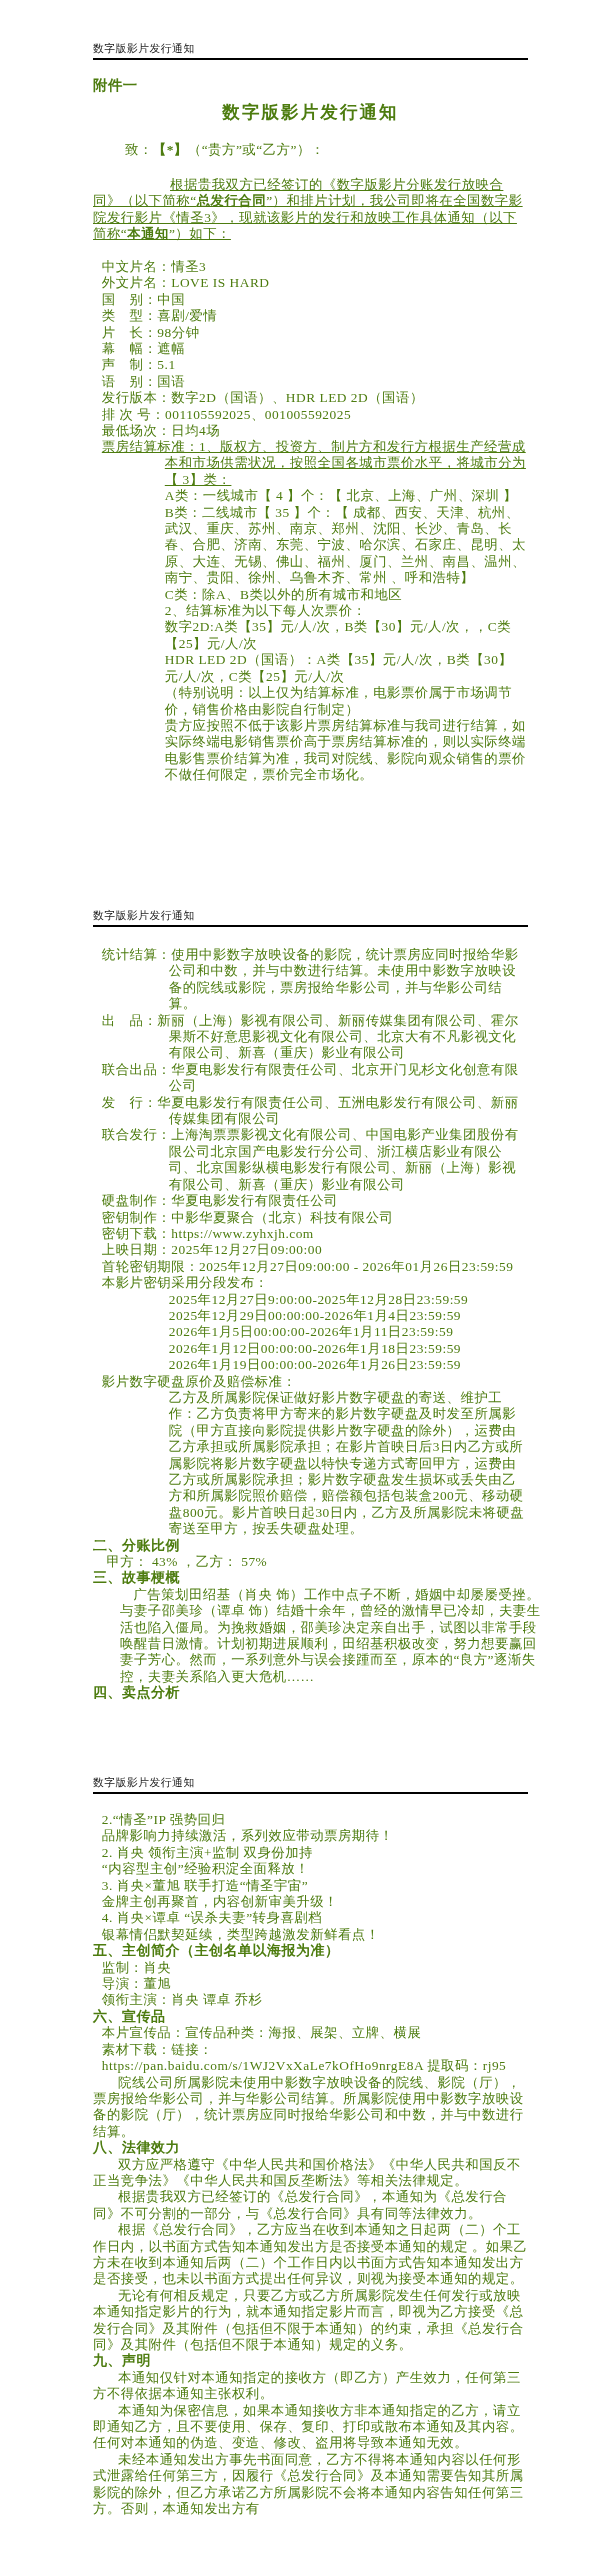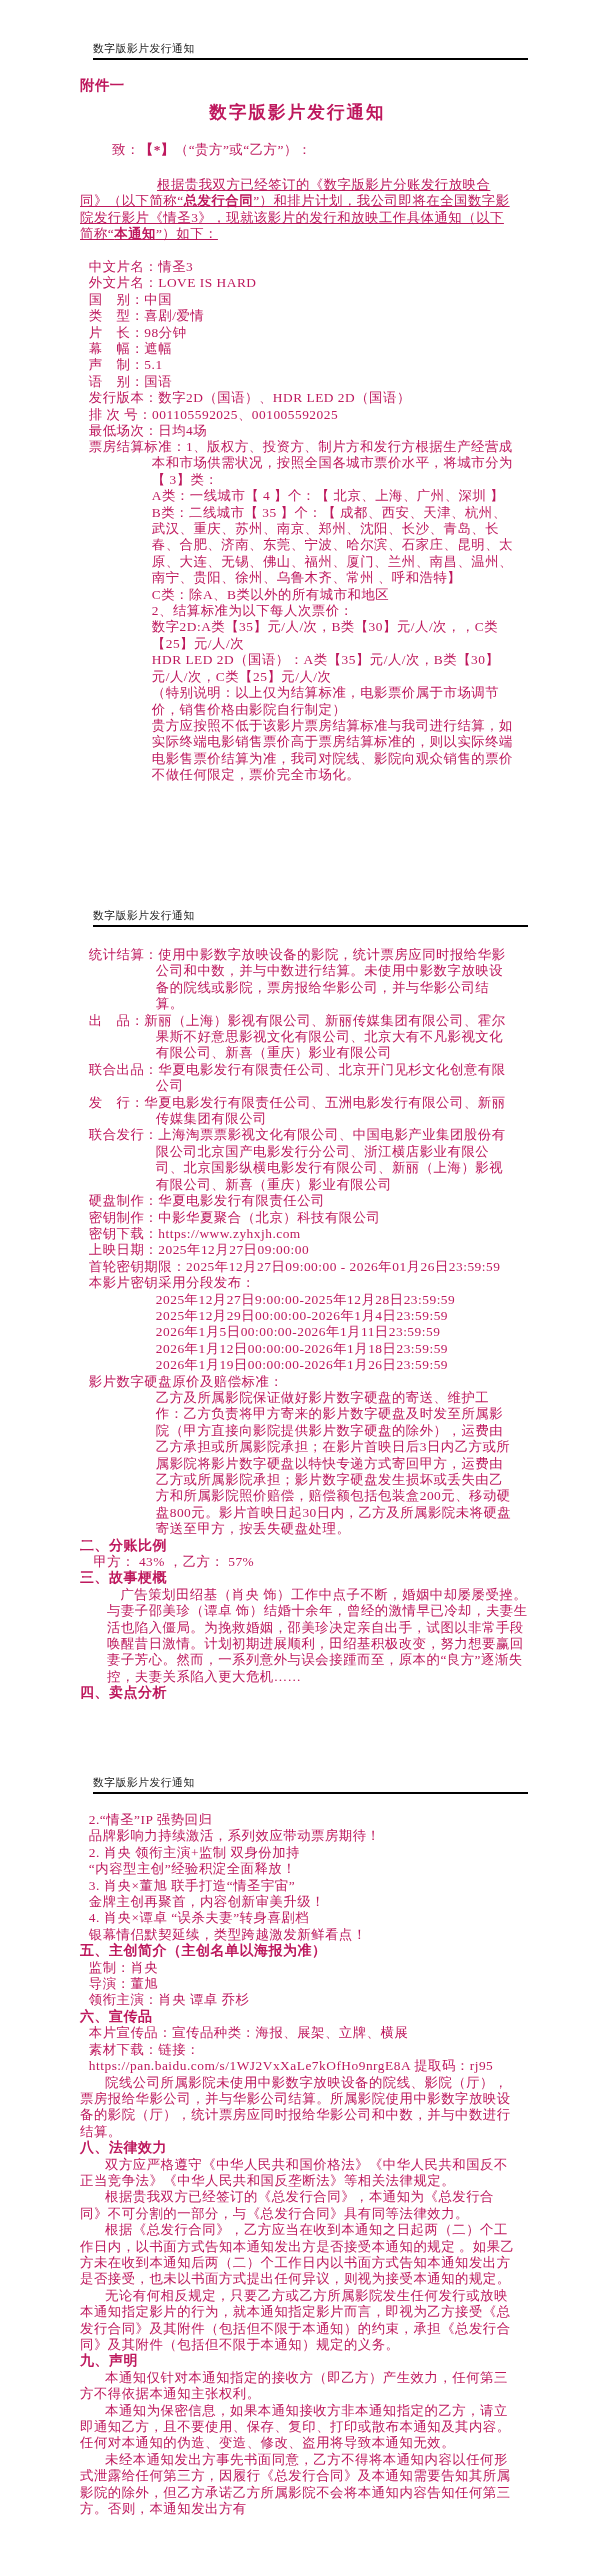--- a/index.html
+++ b/index.html
@@ -1,20 +1,20 @@
 <!DOCTYPE html>
 <html style="font-size:8.2px"><head>
 <meta charset="utf-8">
 <style>
   html,body{margin:0;padding:0;background:#ffffff;}
   body{width:613px;font-family:"Liberation Serif","DejaVu Serif",serif;color:#111;}
   .page{position:relative;width:613px;height:867px;background:#fff;overflow:hidden;}
   .pghead{position:absolute;left:93px;top:42px;width:435px;font-size:10.8px;letter-spacing:0.5px;color:#1a1a1a;}
   .pgrule{position:absolute;left:93px;top:58px;width:435px;height:1.5px;background:#000;}
-  .content{position:absolute;left:80px;width:435px;font-size:13.4px;line-height:16.4px;letter-spacing:0.5px;color:#be185d;}
+  .content{position:absolute;left:93px;width:435px;font-size:13.4px;line-height:16.4px;letter-spacing:0.5px;color:#4d7c0f;}
   .bold,.b{font-weight:bold;}
   .att{font-size:14.4px;font-weight:bold;}
   .doctitle{text-align:center;font-size:17.5px;font-weight:bold;letter-spacing:2.1px;}
   .indent-intro{text-indent:77px;}
   .indent2{text-indent:25px;}
   .indent1{text-indent:13.4px;}
   .heading{font-weight:bold;font-size:14px;}
   .inset{margin-left:8.8px;width:427px;}
   .hang{padding-left:67px;text-indent:-67px;}
   .sub{padding-left:63px;}
@@ -42,21 +42,21 @@
     <div><span>片　长：</span><span>98分钟</span></div>
     <div><span>幕　幅：</span><span>遮幅</span></div>
     <div><span>声　制：</span><span>5.1</span></div>
     <div><span>语　别：</span><span>国语</span></div>
     <div><span>发行版本：</span><span>数字2D（国语）、HDR LED 2D（国语）</span></div>
     <div><span>排 次 号：</span><span>001105592025、001005592025</span></div>
     <div><span>最低场次：</span><span>日均4场</span></div>
   </div>
 
   <div class="content inset" style="top:439px;width:427px;">
-    <div class="hang" style="padding-left:63px;text-indent:-63px;">
+    <div class="hang" style="padding-left:63px;text-indent:-63px;text-decoration:underline;">
       <span>票房结算标准：</span><span>1、版权方、投资方、制片方和发行方根据生产经营成本和市场供需状况，按照全国各城市票价水平，将城市分为【 3】类：</span>
     </div>
     <div class="sub">A类：一线城市【 4 】个：【  北京、上海、广州、深圳 】</div>
     <div class="sub">B类：二线城市【 35 】个：【 成都、西安、天津、杭州、武汉、重庆、苏州、南京、郑州、沈阳、长沙、青岛、长春、合肥、济南、东莞、宁波、哈尔滨、石家庄、昆明、太原、大连、无锡、佛山、福州、厦门、兰州、南昌、温州、南宁、贵阳、徐州、乌鲁木齐、常州 、呼和浩特】</div>
     <div class="sub">C类：除A、B类以外的所有城市和地区</div>
     <div class="sub">2、结算标准为以下每人次票价：</div>
     <div class="sub">数字2D:A类【35】元/人/次，B类【30】元/人/次，，C类【25】元/人/次</div>
     <div class="sub">HDR LED 2D（国语）：A类【35】元/人/次，B类【30】元/人/次，C类【25】元/人/次</div>
     <div class="sub">（特别说明：以上仅为结算标准，电影票价属于市场调节价，销售价格由影院自行制定）</div>
     <div class="sub">贵方应按照不低于该影片票房结算标准与我司进行结算，如实际终端电影销售票价高于票房结算标准的，则以实际终端电影售票价结算为准，我司对院线、影院向观众销售的票价不做任何限定，票价完全市场化。</div>

